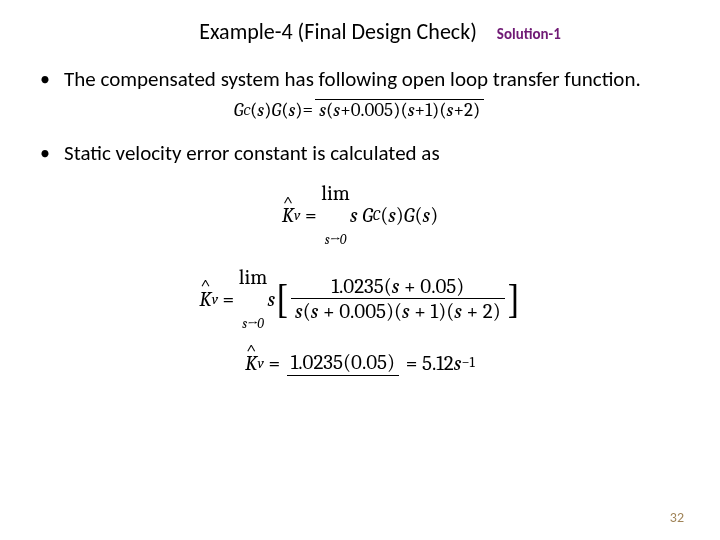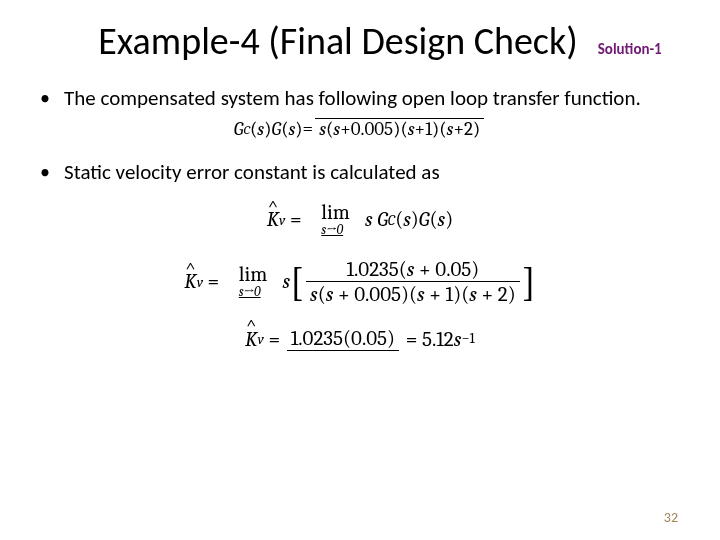--- a/index.html
+++ b/index.html
@@ -1,41 +1,41 @@
 <!DOCTYPE html>
 <html><head>
 <meta charset="utf-8">
 <style>
   * { margin: 0; padding: 0; box-sizing: border-box; }
   html, body { width: 720px; height: 540px; background: #fff; font-family: Calibri, Arial, sans-serif; color: #000; }
   .slide { width: 720px; height: 540px; position: relative; padding: 18px 40px 0 40px; }
   .title-row { display: flex; align-items: baseline; justify-content: center; gap: 20px; margin-bottom: 22px; padding-left: 40px; }
-  .title { font-size: 38px; font-weight: 400; }
+  .title { font-size: 22px; font-weight: 400; }
   .solution-tag { font-size: 15px; font-weight: bold; color: #701a75; }
   .bullet { display: flex; gap: 10px; margin-bottom: 6px; }
   .bullet .dot { flex: 0 0 auto; width: 14px; font-size: 20px; line-height: 1.2; }
   .bullet .text { font-size: 21px; line-height: 1.22; text-align: justify; }
   .eq-block { margin: 4px auto 20px auto; text-align: center; }
   .eq-line { display: inline-flex; align-items: center; font-family: Cambria, "Times New Roman", serif; font-size: 19px; font-style: italic; white-space: nowrap; }
   .eq-line .n { font-style: normal; }
   .frac { display: inline-flex; flex-direction: column; align-items: center; vertical-align: middle; margin: 0 2px; font-style: normal; }
   .frac .num, .frac .den { padding: 0 4px; font-style: italic; line-height: 1.15; }
   .frac .bar { width: 100%; border-top: 1.4px solid #000; height: 0; }
   .hat { position: relative; display: inline-block; }
   .hat::before { content: "^"; position: absolute; left: 50%; transform: translateX(-50%); top: -0.55em; font-style: normal; font-size: 0.9em; }
   .sub { font-size: 0.7em; font-style: italic; vertical-align: sub; position: relative; top: 0.05em; }
   .sup { font-size: 0.7em; font-style: normal; vertical-align: super; }
-  .lim { display: inline-flex; flex-direction: column; align-items: flex-start; font-style: normal; margin: 0 15px; line-height: 1; }
+  .lim { display: inline-flex; flex-direction: column; align-items: center; font-style: normal; margin: 0 0; line-height: 1; gap: 29px; }
   .lim .top { font-size: 1em; }
-  .lim .bot { font-size: 0.65em; font-style: italic; text-decoration: underline; }
+  .lim .bot { font-size: 0.65em; font-style: italic; }
   .bigbracket { font-size: 1.9em; font-style: normal; line-height: 0; position: relative; top: 0.02em; }
   .eq2 .eq-line { font-size: 21px; }
   .eq3 .eq-line { font-size: 21px; }
   .eq4 .eq-line { font-size: 21px; }
-  .pagenum { position: absolute; right: 42px; bottom: 14px; font-size: 14px; color: #a08458; }
+  .pagenum { position: absolute; right: 36px; bottom: 14px; font-size: 14px; color: #a08458; }
   .spacer-sm { height: 6px; }
 </style>
 </head>
 <body>
 
 <div class="slide">
 
   <div class="title-row">
     <div class="title">Example-4 (Final Design Check)</div>
     <div class="solution-tag">Solution-1</div>

